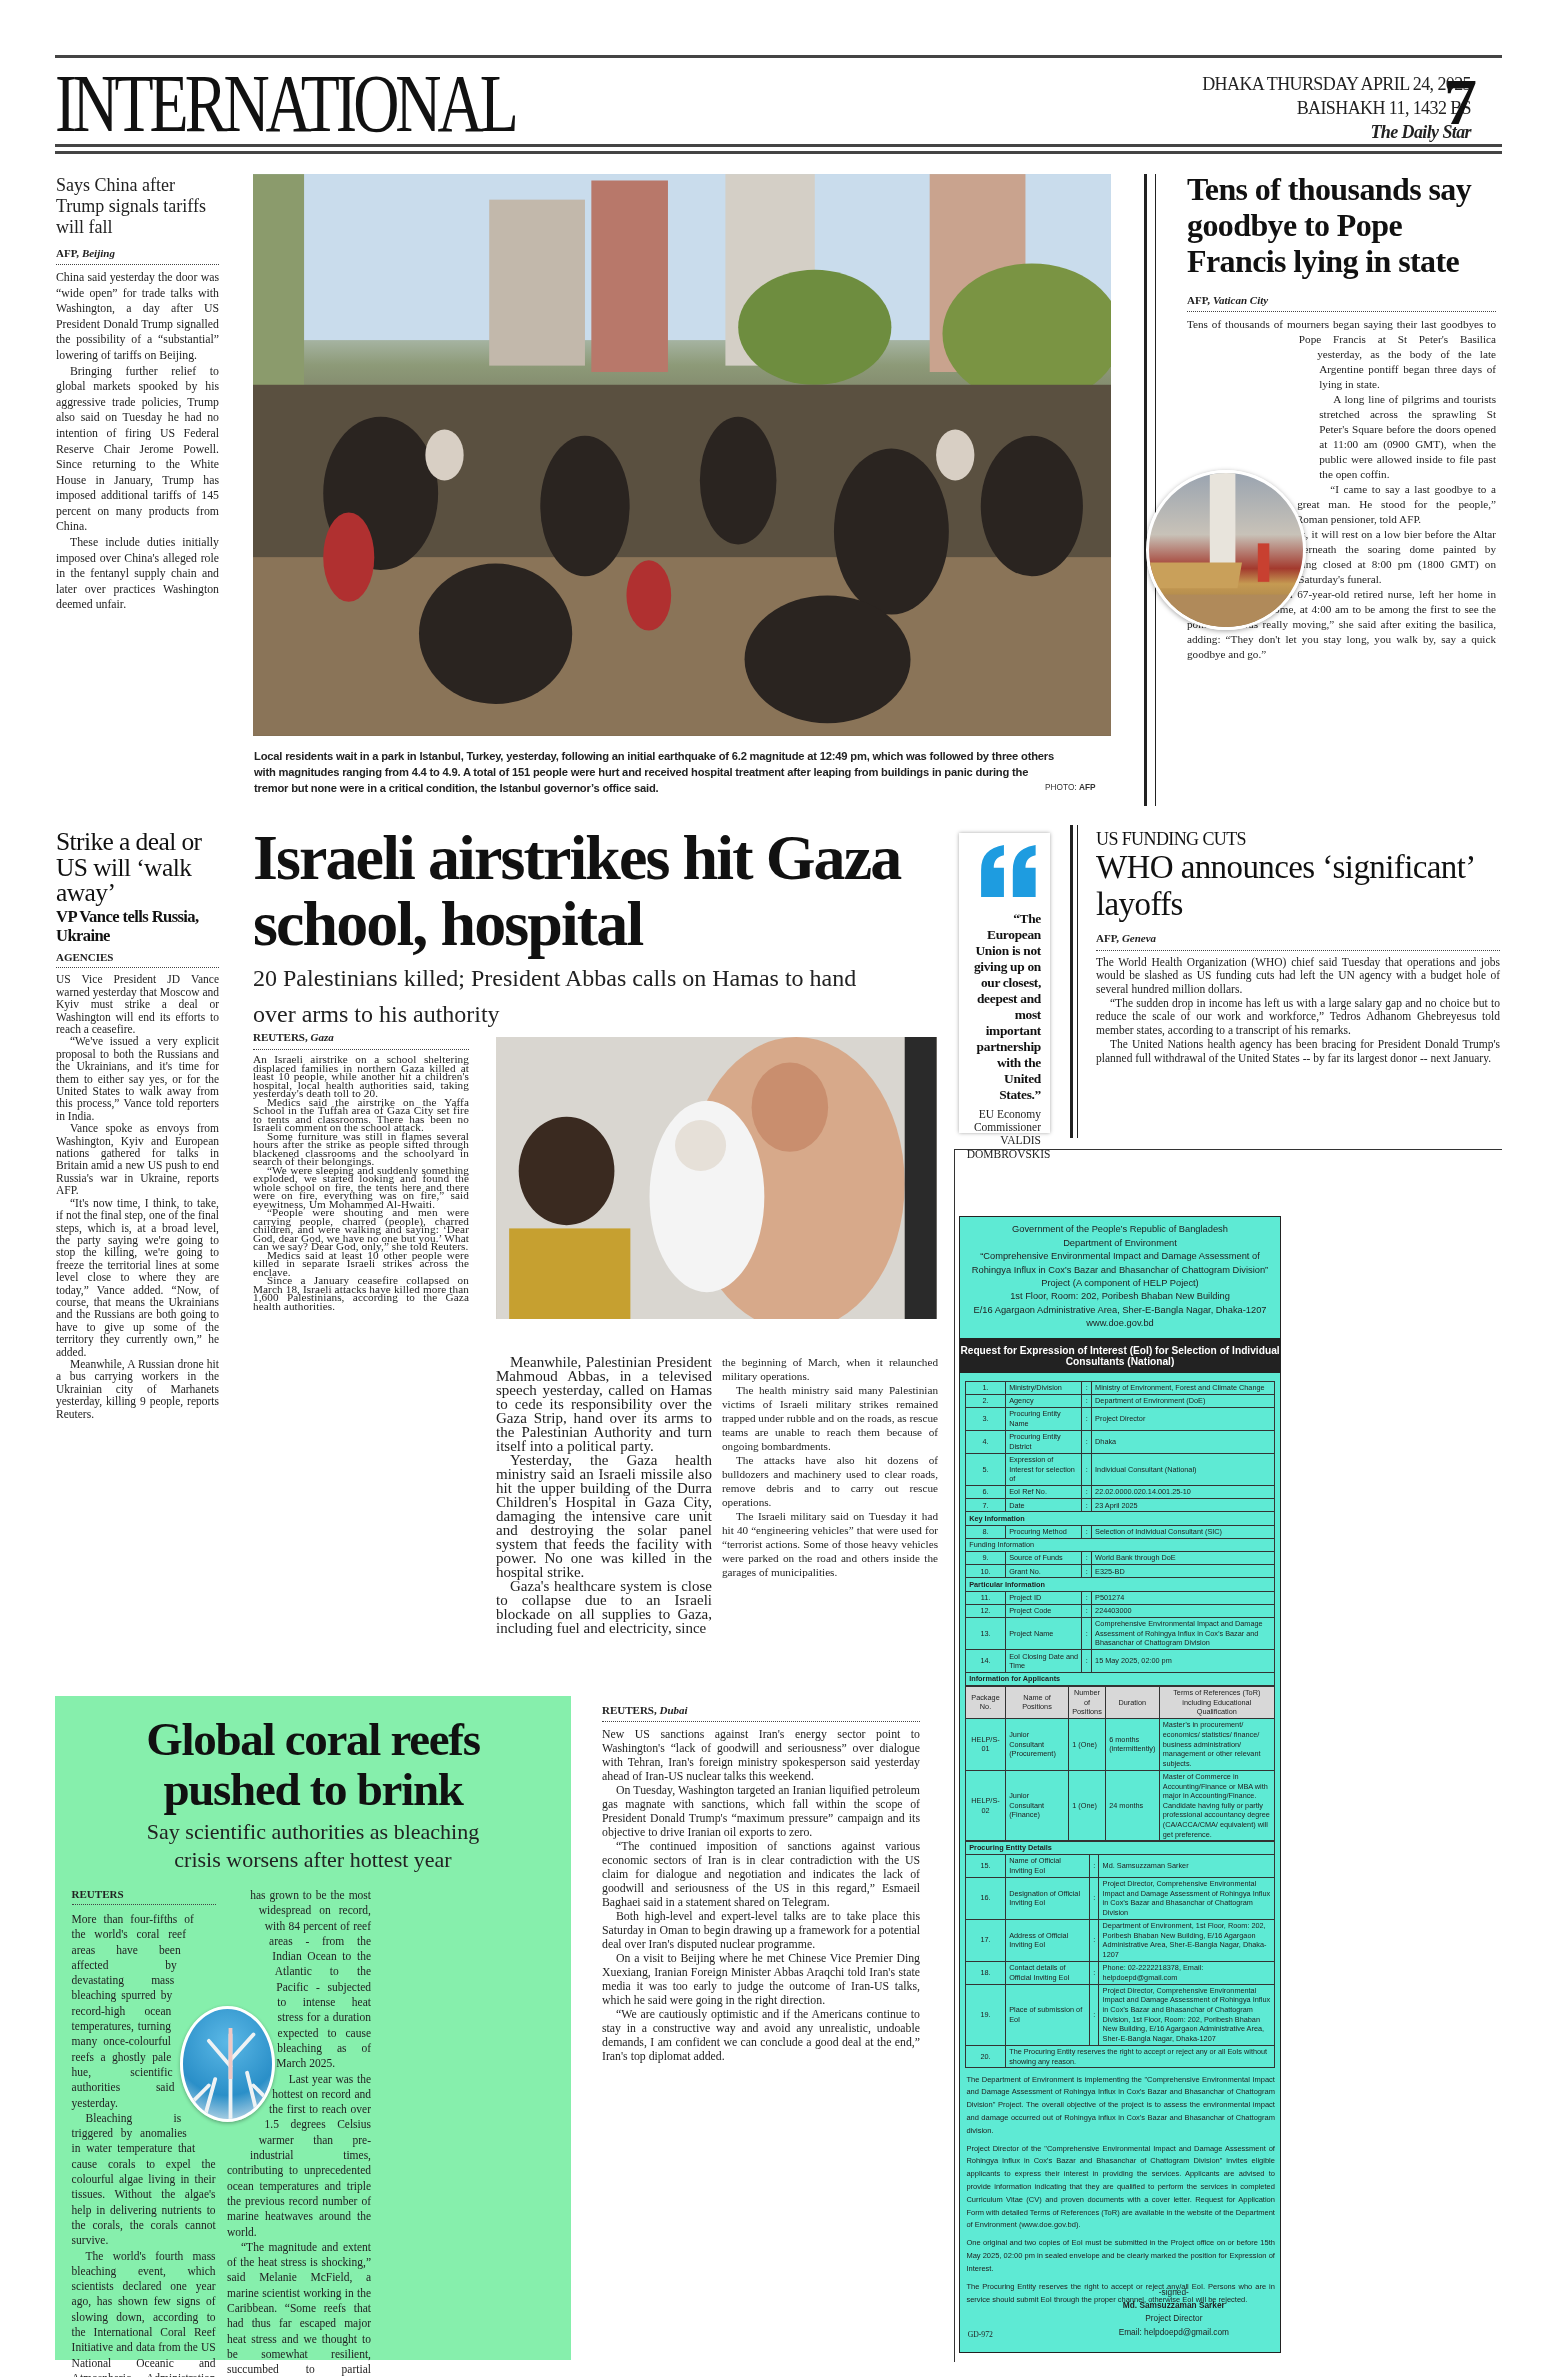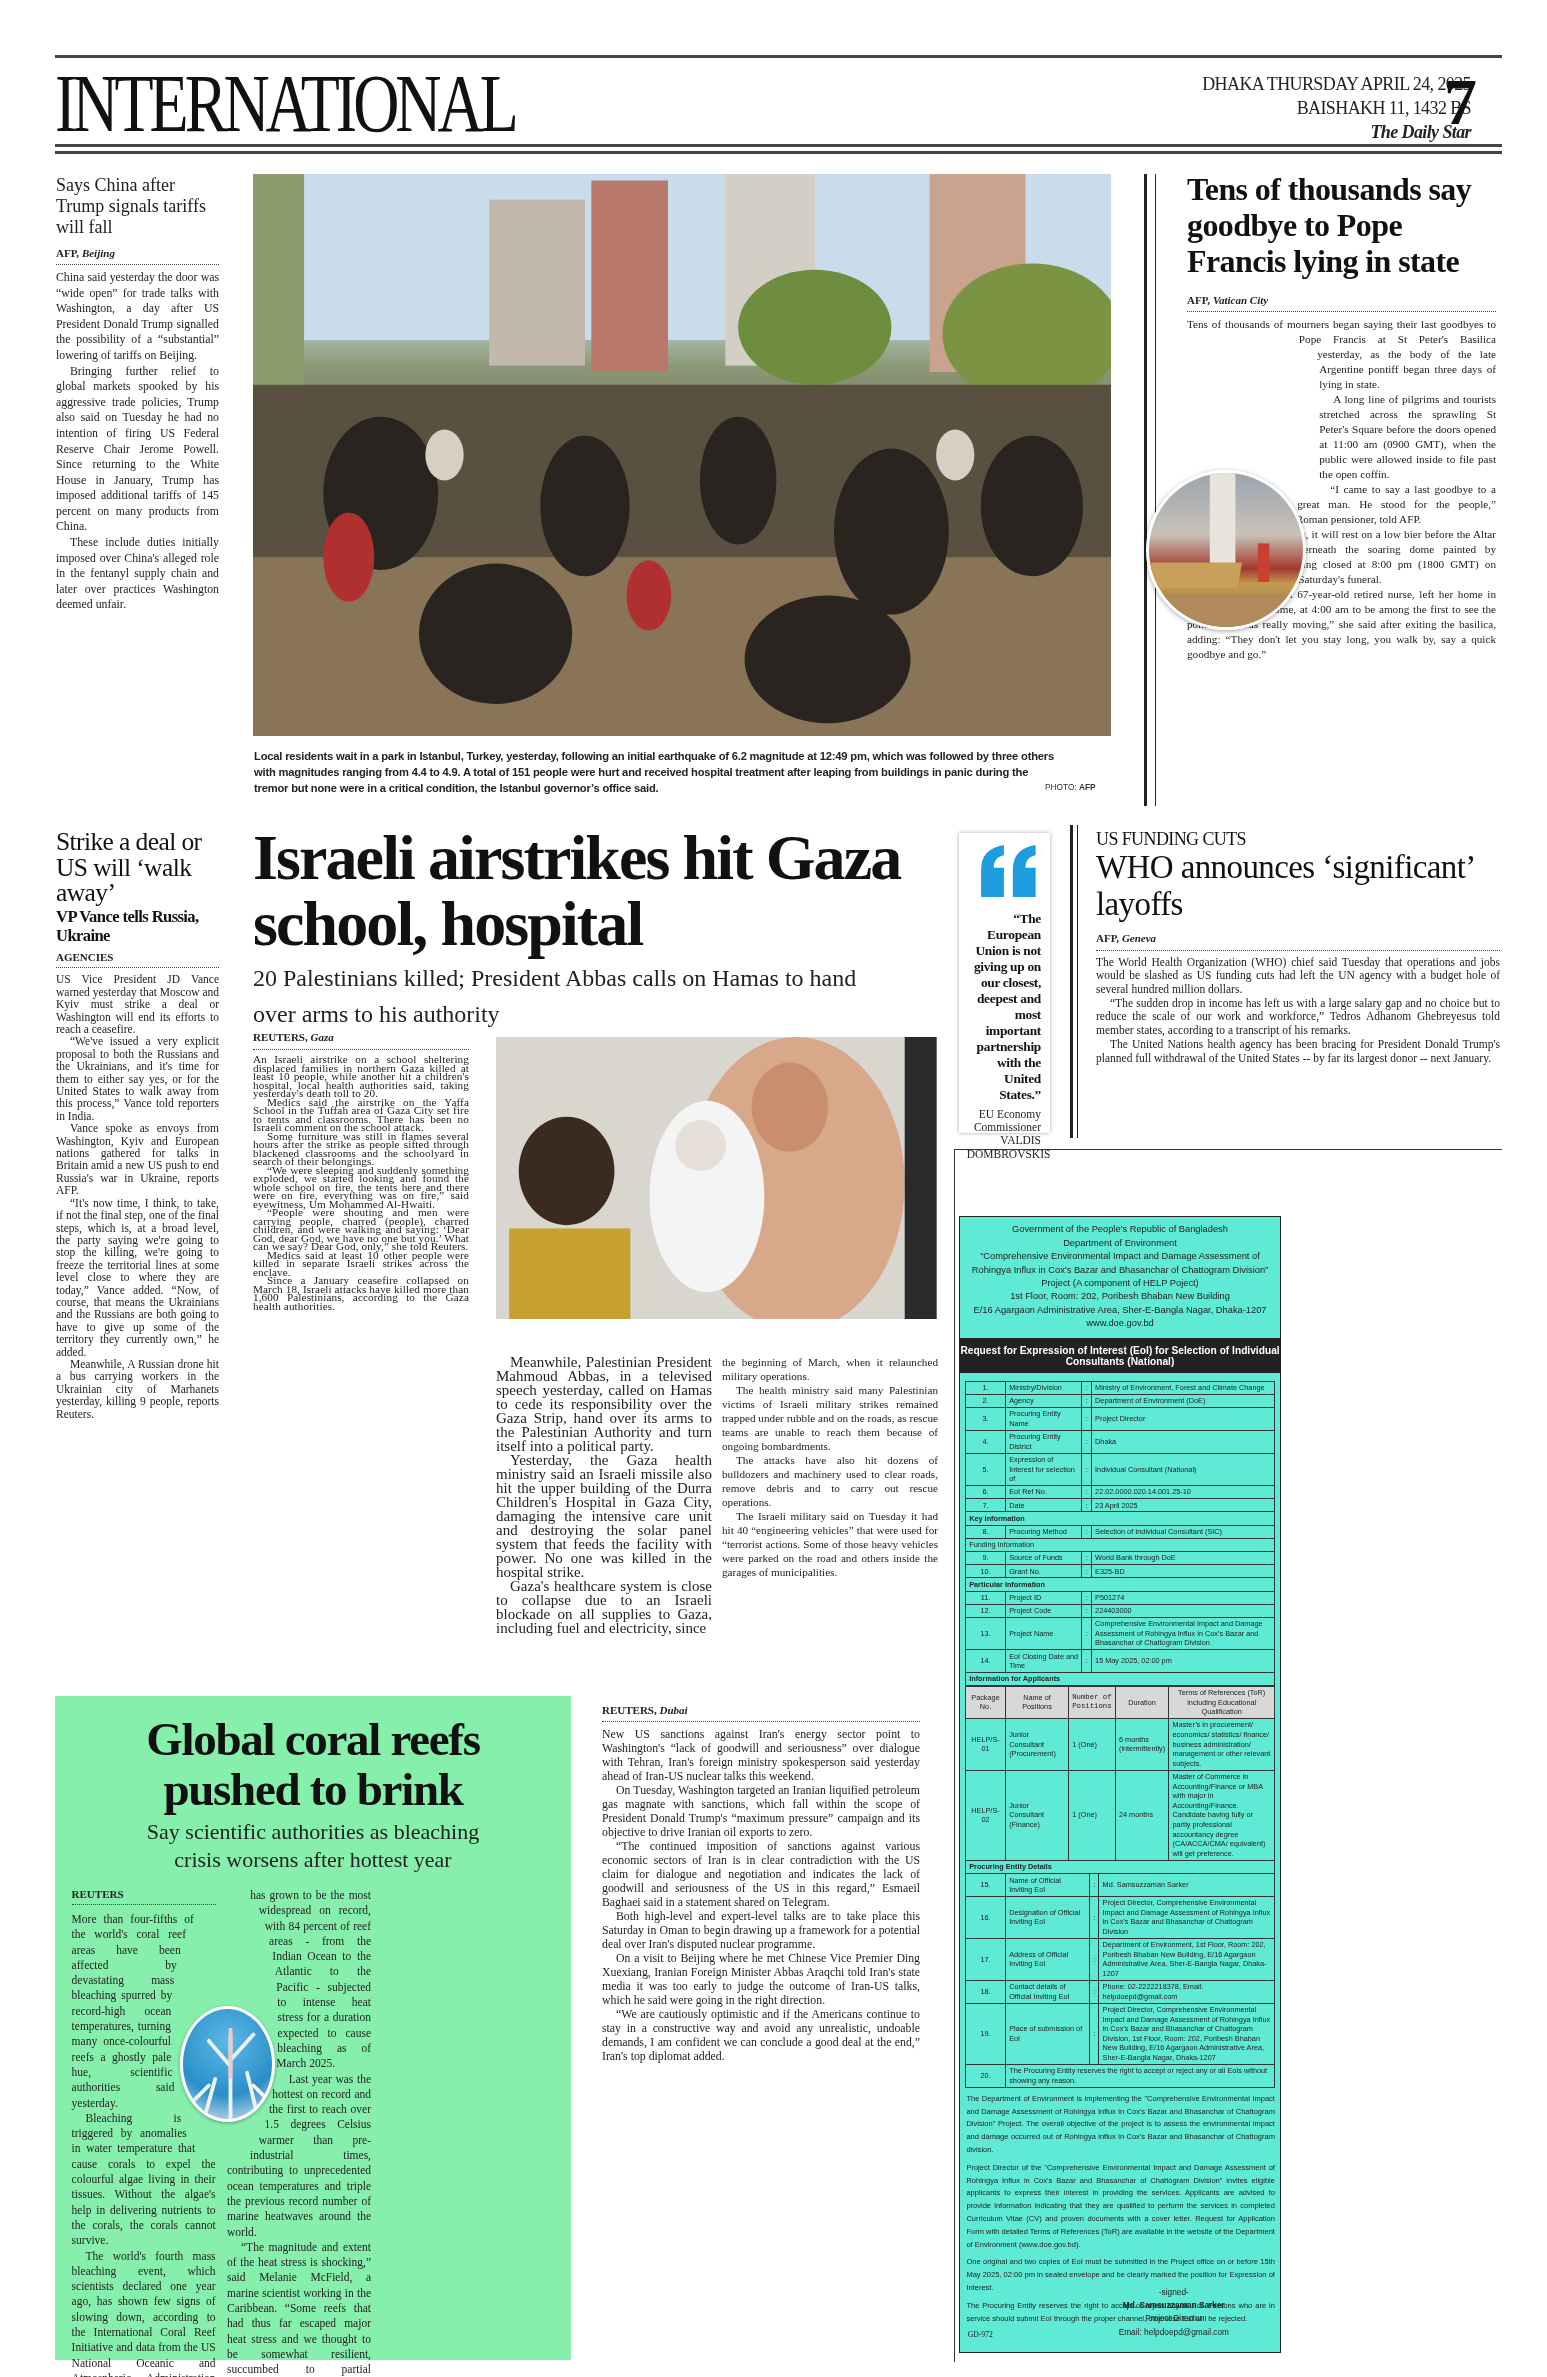--- a/index.html
+++ b/index.html
@@ -325,21 +325,21 @@
       <tr>
           <td colspan="4" class="sect">Information for Applicants</td>
         </tr>
     </tbody>
   </table>
   <table style="margin-top:-0.6px;border-radius:8px;">
     <thead>
       <tr>
         <th style="width:40px;">Package No.</th>
         <th style="width:63px;">Name of Positions</th>
-        <th style="width:31px;font-family:Liberation Mono, monospace;">Number of Positions</th>
+        <th style="width:31px;">Number of Positions</th>
         <th style="width:47px;">Duration</th>
         <th>Terms of References (ToR) including Educational Qualification</th>
       </tr>
     </thead>
     <tbody>
       <tr>
           <td style="text-align:center">HELP/S-01</td>
           <td>Junior Consultant (Procurement)</td>
           <td>1 (One)</td>
           <td>6 months (intermittently)</td>

